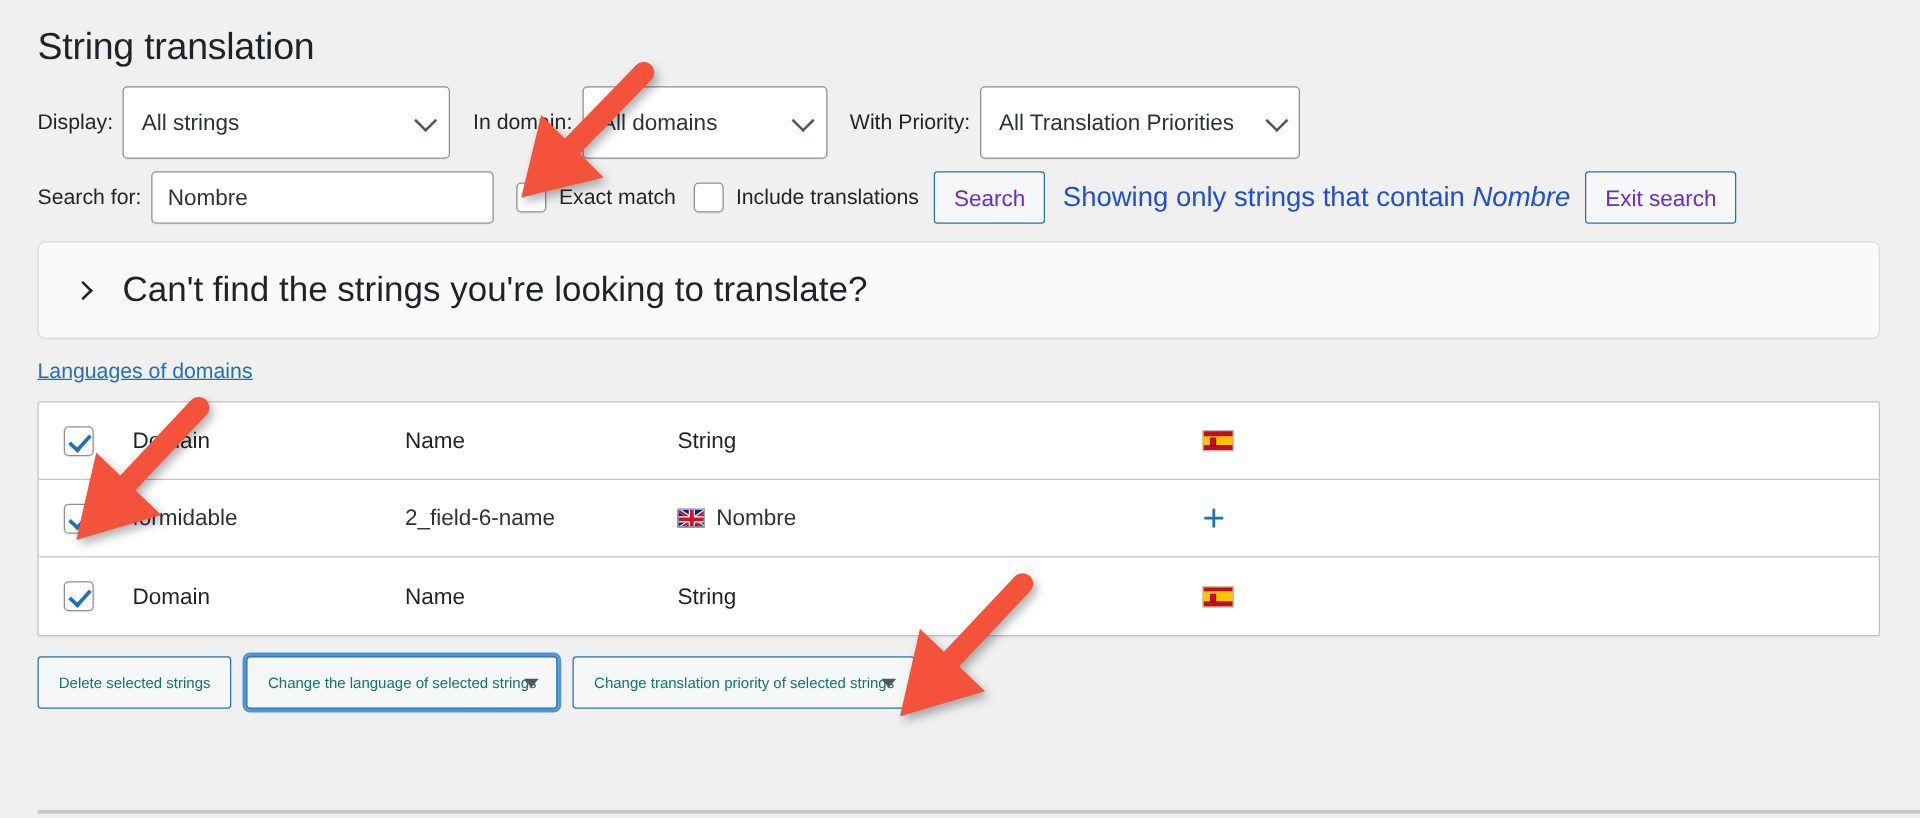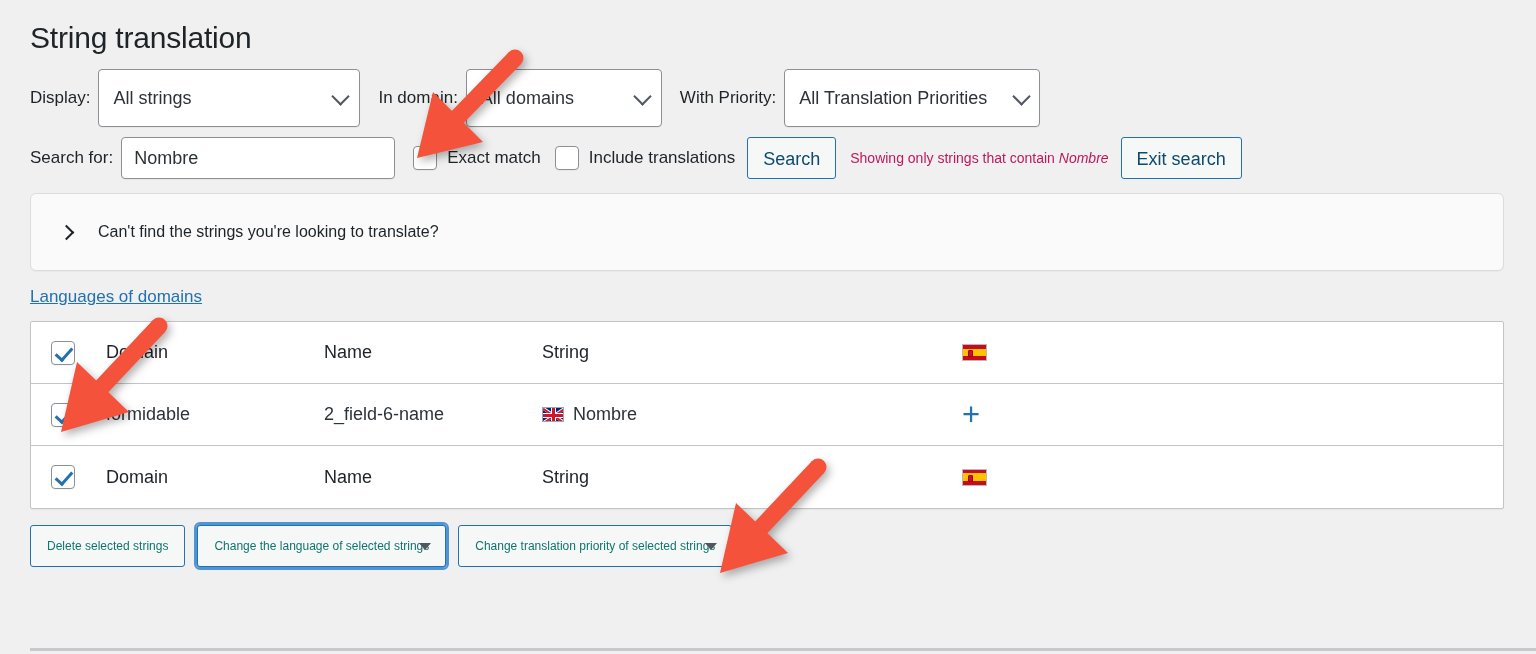--- a/index.html
+++ b/index.html
@@ -105,34 +105,34 @@
     left:7px; top:2px;
     width:7px; height:14px;
     border-right:3px solid #2271b1;
     border-bottom:3px solid #2271b1;
     transform:rotate(42deg);
   }
 
   .btn-secondary {
     background:#f6f7f7;
     border:1px solid #2271b1;
-    color:#0c4a6e;
+    color:#6d28d9;
     border-radius:3px;
     font-size:18px;
     height:42px;
     padding:12px 15px;
     cursor:pointer;
     font-family:"Liberation Sans", sans-serif;
     white-space:nowrap;
     line-height:1;
   }
 
   .showing-text {
-    font-size:14px;
-    color:#be185d;
+    font-size:22px;
+    color:#1d4ed8;
     white-space:nowrap;
   }
   .showing-text i { font-style:italic; }
 
   
   .accordion {
     margin-top:14px;
     background:#fafafa;
     border:1px solid #dcdcde;
     border-radius:6px;
@@ -145,21 +145,21 @@
     cursor:pointer;
   }
   .accordion .arrow {
     width:11px; height:11px;
     border-right:2.4px solid #1d2327;
     border-top:2.4px solid #1d2327;
     transform:rotate(45deg);
     margin-right:26px;
     flex:0 0 auto;
   }
-  .accordion .acc-text { font-size:16px; color:#1d2327; }
+  .accordion .acc-text { font-size:28px; color:#1d2327; }
 
   
   .link-row { margin-top:16px; }
   .link {
     font-size:17px;
     color:#2271b1;
     text-decoration:underline;
     cursor:pointer;
   }
 

